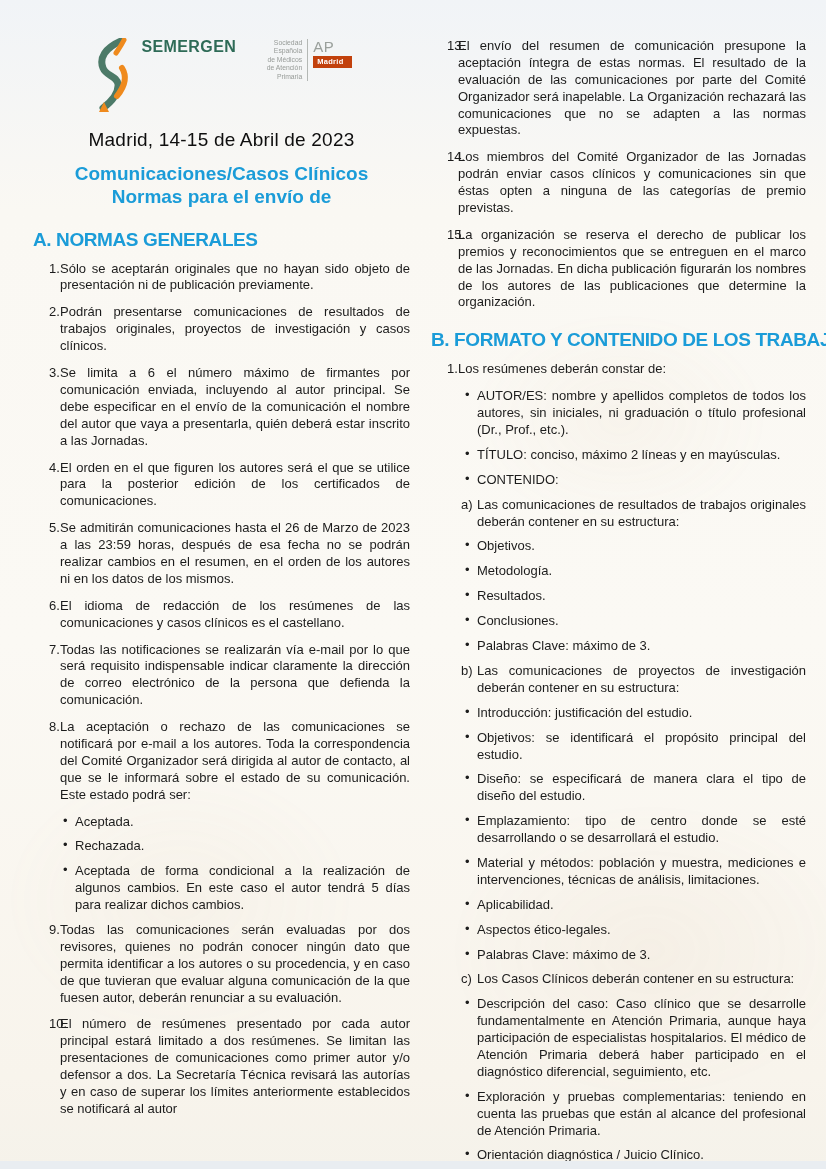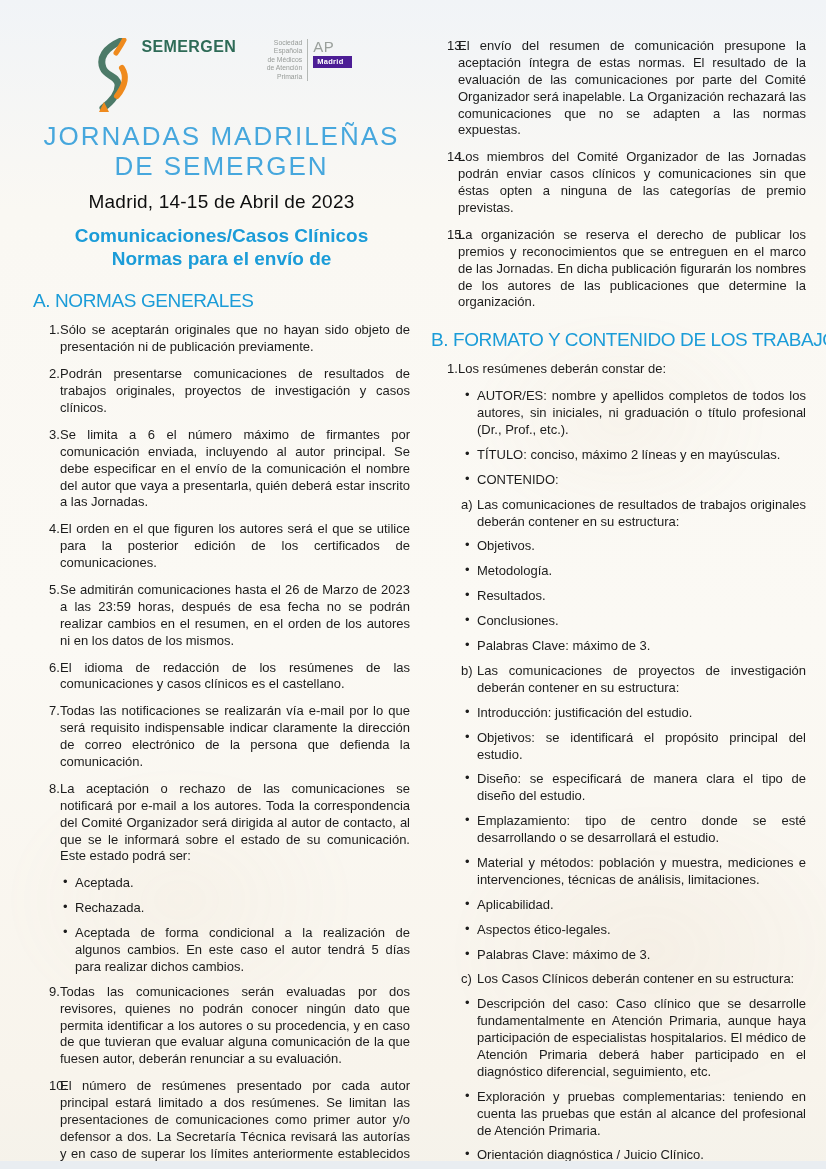--- a/index.html
+++ b/index.html
@@ -21,27 +21,27 @@
   
   .header{ text-align:center;margin-bottom:2px;}
   .logo{display:inline-flex;align-items:flex-start;gap:6px;margin:0 auto 6px auto;text-align:left;}
   .logo-text{display:flex;flex-direction:row;}
   .logo-name{font-weight:700;font-size:16px;letter-spacing:.4px;color:#2e6b57;}
   .logo-sub{display:flex;align-items:stretch;gap:5px;margin-top:1px;margin-left:14px;}
   .logo-soc{font-size:6.8px;line-height:1.25;color:#979b98;text-align:right;width:52px;}
   .logo-div{width:1px;background:#b4b8b5;}
   .logo-ap-col{display:flex;flex-direction:column;align-items:flex-start;}
   .logo-ap{font-size:15px;color:#9aa09c;line-height:1;letter-spacing:.5px;}
-  .logo-madrid{margin-top:2px;background:#4c1d95;color:#ffffff;font-size:7.5px;font-weight:700;
+  .logo-madrid{margin-top:2px;background:#c2410c;color:#ffffff;font-size:7.5px;font-weight:700;
     padding:1px 8px 1.5px 4px;letter-spacing:.3px;}
   .event-title{color:#46a7dd;font-size:26px;line-height:1.15;font-weight:500;letter-spacing:2px;margin:2px 0 0 0;}
   .event-date{color:#0e0e0e;font-size:19px;margin:9px 0 0 0;letter-spacing:.2px;}
   .doc-title{color:#1b9cd8;font-weight:700;font-size:19px;line-height:1.2;margin:12px 0 0 0;}
 
-  h2.section{color:#1b9cd8;font-size:19px;font-weight:400;letter-spacing:-.4px;
+  h2.section{color:#1b9cd8;font-size:19px;font-weight:700;letter-spacing:-.4px;
     margin:20px 0 10px 0;white-space:nowrap;}
   .col.right h2.section{margin-top:18px;}
 
   
   .items{font-size:13px;line-height:1.3;text-align:justify;}
   .row{position:relative;margin-bottom:10px;}
   .row.num{padding-left:27px;}
   .row.num > .marker{position:absolute;left:16px;top:0;}
   .row.bullet{padding-left:46px;margin-bottom:8px;}
   .row.bullet > .marker{position:absolute;left:34px;top:-1px;}
@@ -82,24 +82,20 @@
                 <div>de Atención</div>
                 <div>Primaria</div>
               </div>
             <div class="logo-div"></div>
             <div class="logo-ap-col">
               <span class="logo-ap">AP</span>
               <span class="logo-madrid">Madrid</span>
             </div>
           </div>
         </div>
-      </div>
-      <div class="event-title">
-        <div>JORNADAS MADRILEÑAS</div>
-        <div>DE SEMERGEN</div>
       </div>
       <div class="event-date">Madrid, 14-15 de Abril de 2023</div>
       <div class="doc-title">
         <div>Comunicaciones/Casos Clínicos</div>
         <div>Normas para el envío de</div>
       </div>
     </div>
 
     <h2 class="section">A. NORMAS GENERALES</h2>
     <div class="items" id="list-a">

